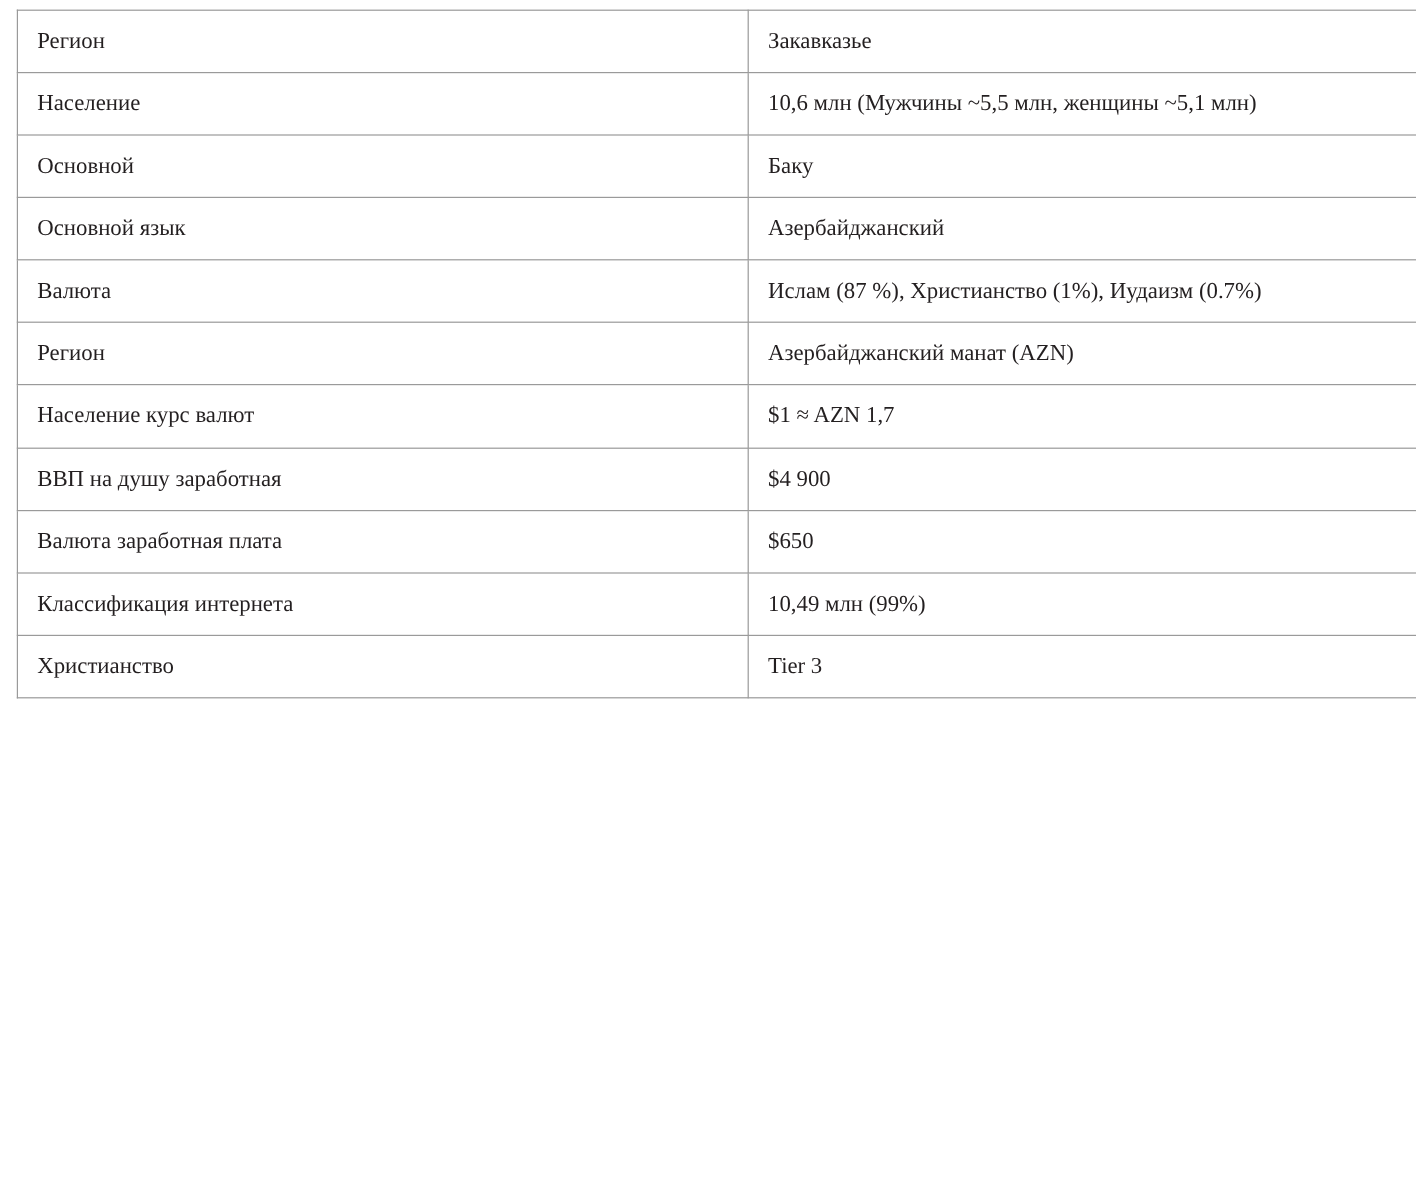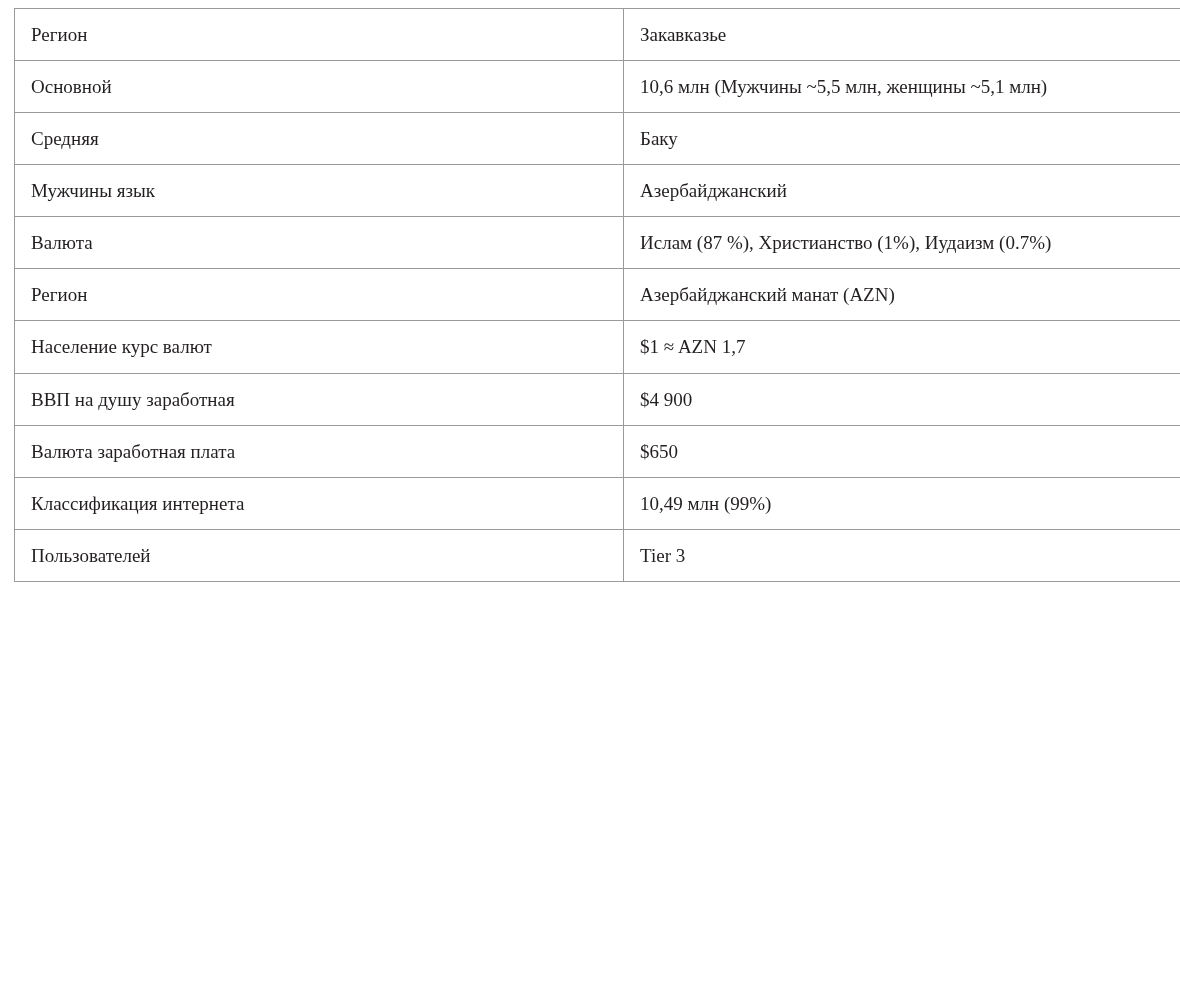--- a/index.html
+++ b/index.html
@@ -52,29 +52,29 @@
 <body>
 
 <div class="page">
   <table class="fact-table">
     <tbody>
       <tr>
         <td class="label-cell">Регион</td>
         <td class="value-cell">Закавказье</td>
       </tr>
       <tr class="row-tall">
-        <td class="label-cell">Основной</td>
+        <td class="label-cell">Население</td>
         <td class="value-cell">10,6 млн  (Мужчины ~5,5 млн, женщины ~5,1 млн)</td>
       </tr>
       <tr>
-        <td class="label-cell">Средняя</td>
+        <td class="label-cell">Основной</td>
         <td class="value-cell">Баку</td>
       </tr>
       <tr>
-        <td class="label-cell">Мужчины язык</td>
+        <td class="label-cell">Основной язык</td>
         <td class="value-cell">Азербайджанский</td>
       </tr>
       <tr class="row-tall">
         <td class="label-cell">Валюта</td>
         <td class="value-cell justify">Ислам (87 %), Христианство (1%), Иудаизм (0.7%)</td>
       </tr>
       <tr>
         <td class="label-cell">Регион</td>
         <td class="value-cell">Азербайджанский манат (AZN)</td>
       </tr>
@@ -88,18 +88,18 @@
       </tr>
       <tr>
         <td class="label-cell">Валюта заработная плата</td>
         <td class="value-cell">$650</td>
       </tr>
       <tr>
         <td class="label-cell">Классификация интернета</td>
         <td class="value-cell">10,49 млн (99%)</td>
       </tr>
       <tr>
-        <td class="label-cell">Пользователей</td>
+        <td class="label-cell">Христианство</td>
         <td class="value-cell">Tier 3</td>
       </tr>
     </tbody>
   </table>
 </div>
 
 </body></html>

